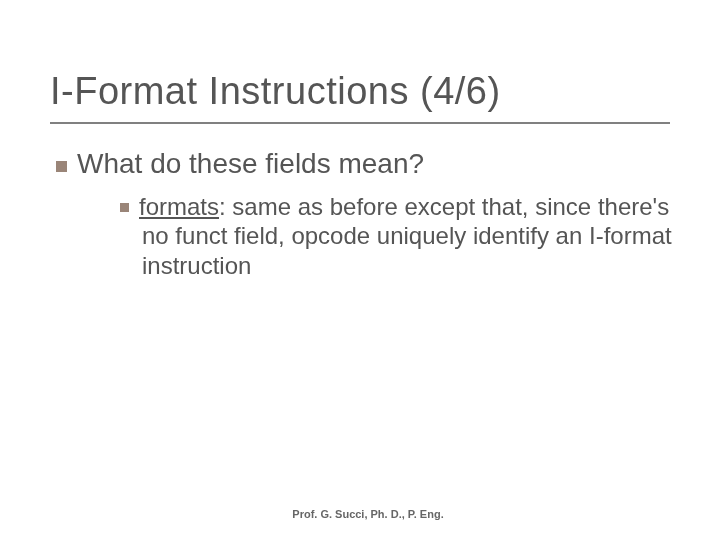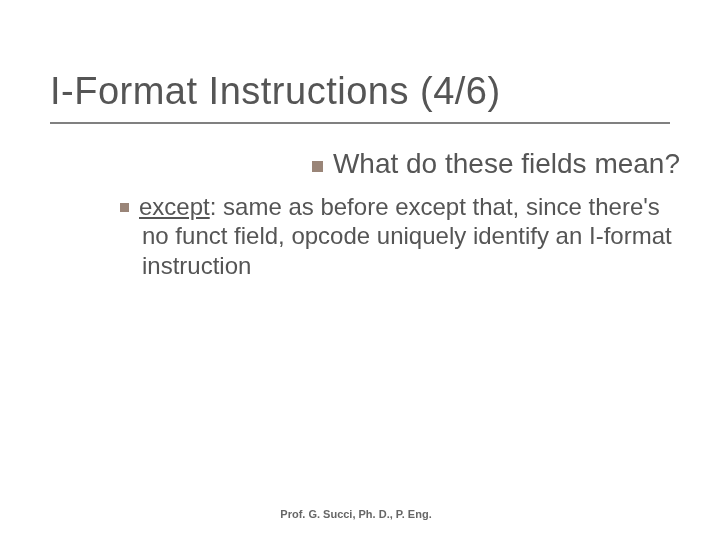--- a/index.html
+++ b/index.html
@@ -10,46 +10,46 @@
     background: #ffffff;
     font-family: Verdana, Geneva, sans-serif;
     color: #4a4a4a;
     overflow: hidden;
   }
   .slide {
     position: relative;
     width: 720px;
     height: 540px;
     box-sizing: border-box;
+    padding-left: 12px;
   }
   .title {
     position: absolute;
     left: 50px;
     top: 70px;
     font-size: 38px;
     font-weight: 400;
     color: #555555;
     letter-spacing: 0.5px;
   }
   .title-rule {
     position: absolute;
     left: 50px;
     top: 122px;
     width: 620px;
     height: 2px;
     background: #808080;
   }
   .lvl1 {
     position: absolute;
-    left: 80px;
+    left: 56px;
     top: 148px;
     width: 600px;
     font-size: 28px;
     color: #555555;
-    text-align: right;
   }
   .lvl2 {
     position: absolute;
     left: 120px;
     width: 560px;
     font-size: 24px;
     line-height: 1.22;
     color: #555555;
   }
   .lvl2.a { top: 192px; }
@@ -92,20 +92,20 @@
 
   <div class="title">I-Format Instructions (4/6)</div>
   <div class="title-rule"></div>
 
   <div class="lvl1">
     <span class="bullet-sq"></span><span class="runtext">What do these fields mean?</span>
   </div>
 
   <div class="lvl2 a">
     <span class="indent-hang">
-      <span class="bullet-sq small"></span><span class="u runtext">except</span><span class="runtext">: same as before except that, since there's no funct field, opcode uniquely identify an I-format instruction</span>
+      <span class="bullet-sq small"></span><span class="u runtext">formats</span><span class="runtext">: same as before except that, since there's no funct field, opcode uniquely identify an I-format instruction</span>
     </span>
   </div>
 
 
   <div class="footer">Prof. G. Succi, Ph. D., P. Eng.</div>
 
 </div>
 
 </body></html>

